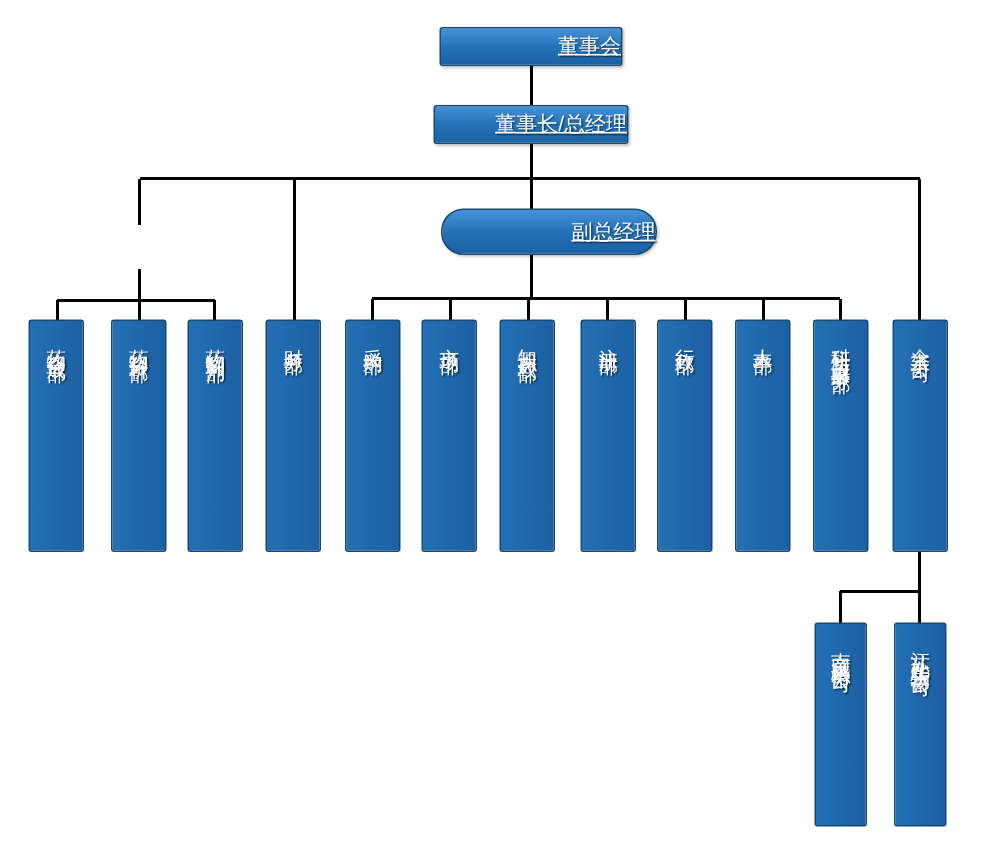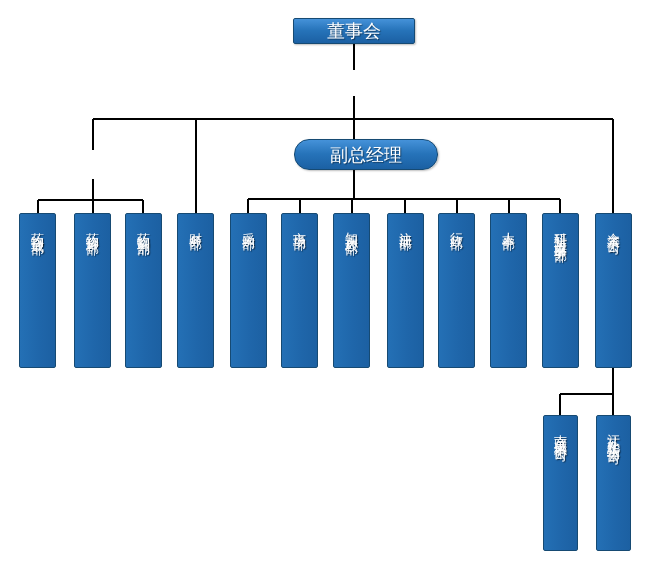--- a/index.html
+++ b/index.html
@@ -20,25 +20,26 @@
     position: absolute;
     box-sizing: border-box;
     color: #ffffff;
     border: 1px solid #164a73;
     border-radius: 2px;
     text-shadow: 1px 1px 1px rgba(0,0,0,0.45);
   }
   .h-box {
     display: flex;
     align-items: center;
-    justify-content: center;
-    font-size: 18px;
+    justify-content: flex-end;
+    font-size: 14px;
     white-space: nowrap;
     background: linear-gradient(180deg, #4592d9 0%, #2673b9 48%, #1b60a3 100%);
     box-shadow: 1px 1px 2px rgba(0,0,0,0.25);
+    text-decoration: underline;
   }
   .v-box {
     display: flex;
     justify-content: center;
     align-items: flex-start;
     padding-top: 8px;
     font-size: 13px;
     background: linear-gradient(90deg, #2470b5 0%, #1f66aa 55%, #1c60a2 100%);
   }
   .v-box .vtext {
@@ -80,20 +81,23 @@
       M560 394 H613
       M560 394 V415
       M613 394 V415
     "></path>
   </svg>
 
   <div class="box h-box" style="left:293px; top:18px; width:122px; height:26px;">
     <span>董事会</span>
   </div>
 
+  <div class="box h-box" style="left:289px; top:70px; width:130px; height:26px;">
+    <span>董事长/总经理</span>
+  </div>
 
 
   <div class="box h-box" style="left:294px; top:139px; width:144px; height:31px;border-radius:15px;">
     <span>副总经理</span>
   </div>
 
   <div class="box v-box" style="left:19px; top:213px; width:37px; height:155px;">
     <span class="vtext">药物合成部</span>
   </div>
 

